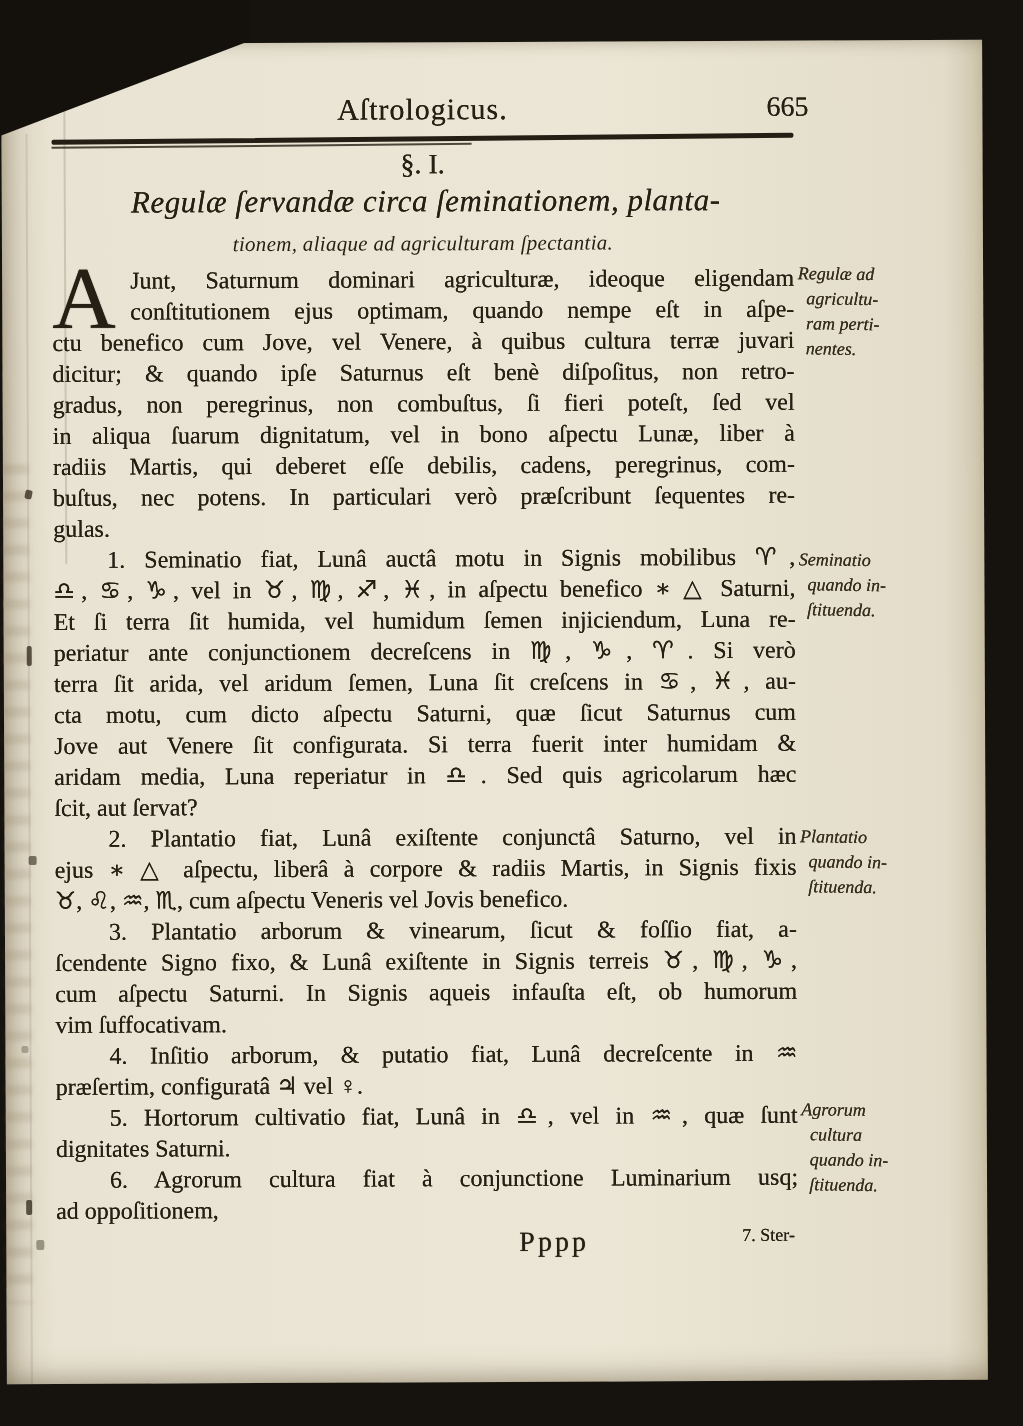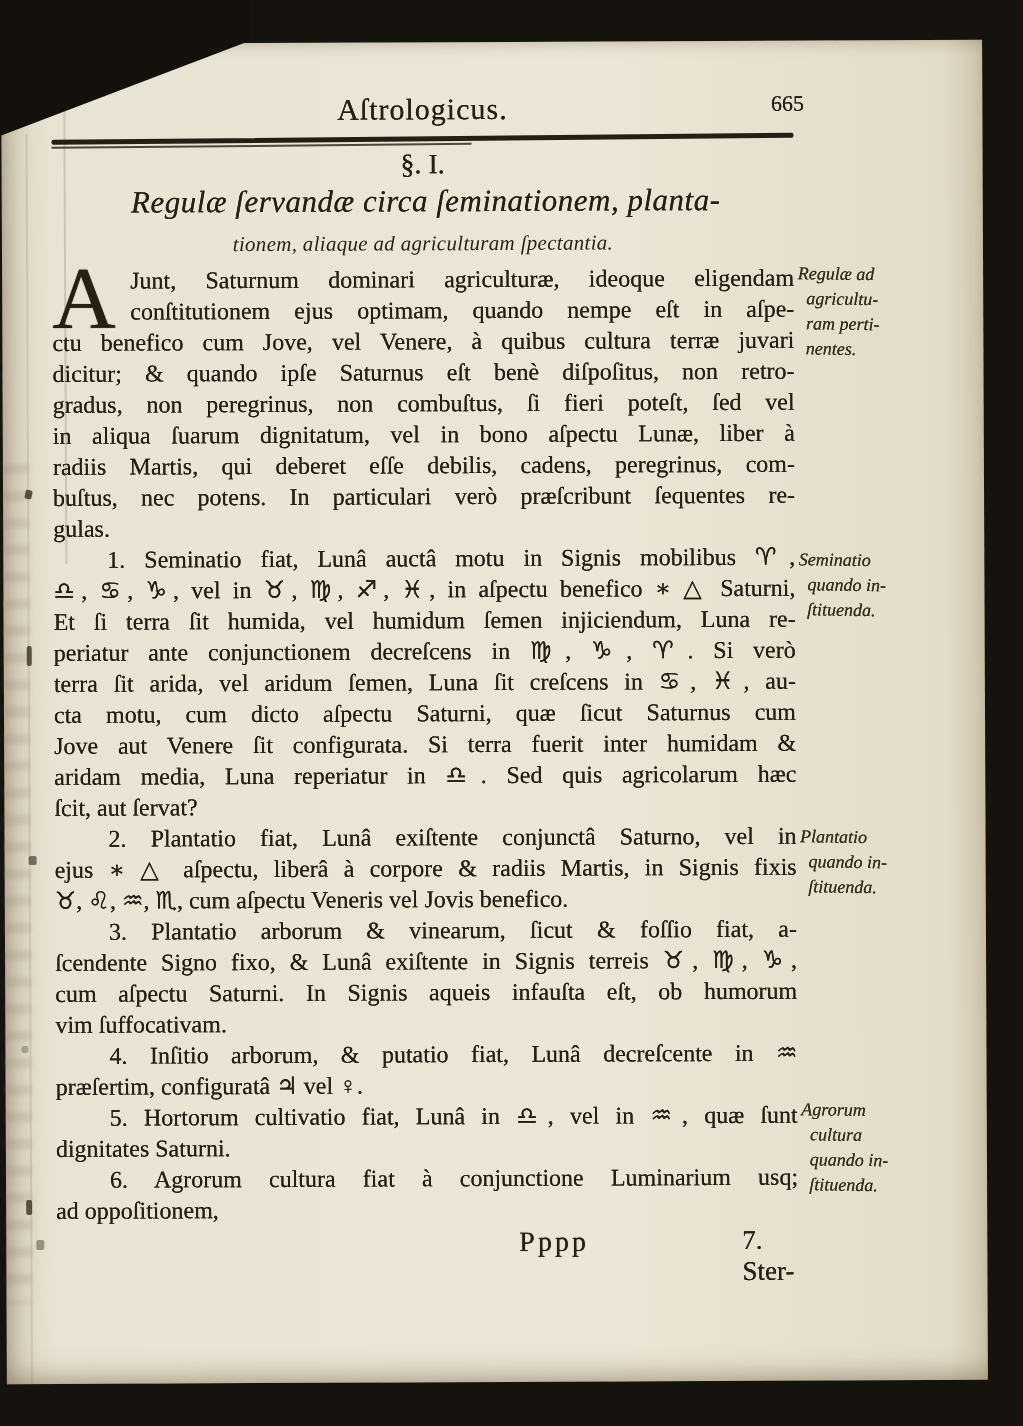--- a/index.html
+++ b/index.html
@@ -41,21 +41,21 @@
   .m5{left:20px;top:1156px;width:6px;height:15px;}
   .m6{left:30px;top:1196px;width:8px;height:10px;opacity:.55;}
 
   .textblock{position:absolute;left:50px;top:0;width:742px;}
   .running-title{
     position:absolute;left:0;right:0;top:50px;text-align:center;
     font-size:30px;letter-spacing:1px;text-shadow:0 0 .6px currentColor;
   }
   .page-number{
     position:absolute;left:680px;top:50px;width:112px;text-align:center;
-    font-size:22px;text-shadow:0 0 .6px currentColor;
+    font-size:28px;text-shadow:0 0 .6px currentColor;
   }
   .rule{
     position:absolute;left:0;top:94px;width:742px;height:5px;background:#241e14;
     transform:rotate(-0.3deg);border-radius:2px;
   }
   .rule::after{
     content:"";position:absolute;left:0;top:7px;width:420px;height:2px;background:rgba(36,30,20,.8);
   }
   .section-heading{position:absolute;left:0;right:0;top:106px;text-align:center;font-size:28px;text-shadow:0 0 .6px currentColor;}
   .title1{
@@ -82,21 +82,21 @@
   .margin-note{
     position:absolute;left:0;width:170px;font-style:italic;font-size:18px;line-height:25px;
     color:#352c1c;transform:rotate(1deg);text-shadow:0 0 .4px currentColor;
   }
   .margin-note .cont{padding-left:9px;}
   .note0{top:222px;}
   .note1{top:508px;}
   .note2{top:785px;}
   .note3{top:1058px;}
   .signature{position:absolute;left:463px;top:1184px;font-size:28px;letter-spacing:3px;text-shadow:0 0 .7px currentColor;}
-  .catchword{position:absolute;left:686px;top:1184px;font-size:27px;text-shadow:0 0 .6px currentColor;}
+  .catchword{position:absolute;left:686px;top:1184px;font-size:18px;text-shadow:0 0 .6px currentColor;}
 </style>
 </head>
 <body>
 
 <div class="page">
   <div class="crease1"></div>
   <div class="crease2"></div>
   <div class="ghost-column"></div>
   <div class="ink-mark m1"></div>
   <div class="ink-mark m2"></div>

